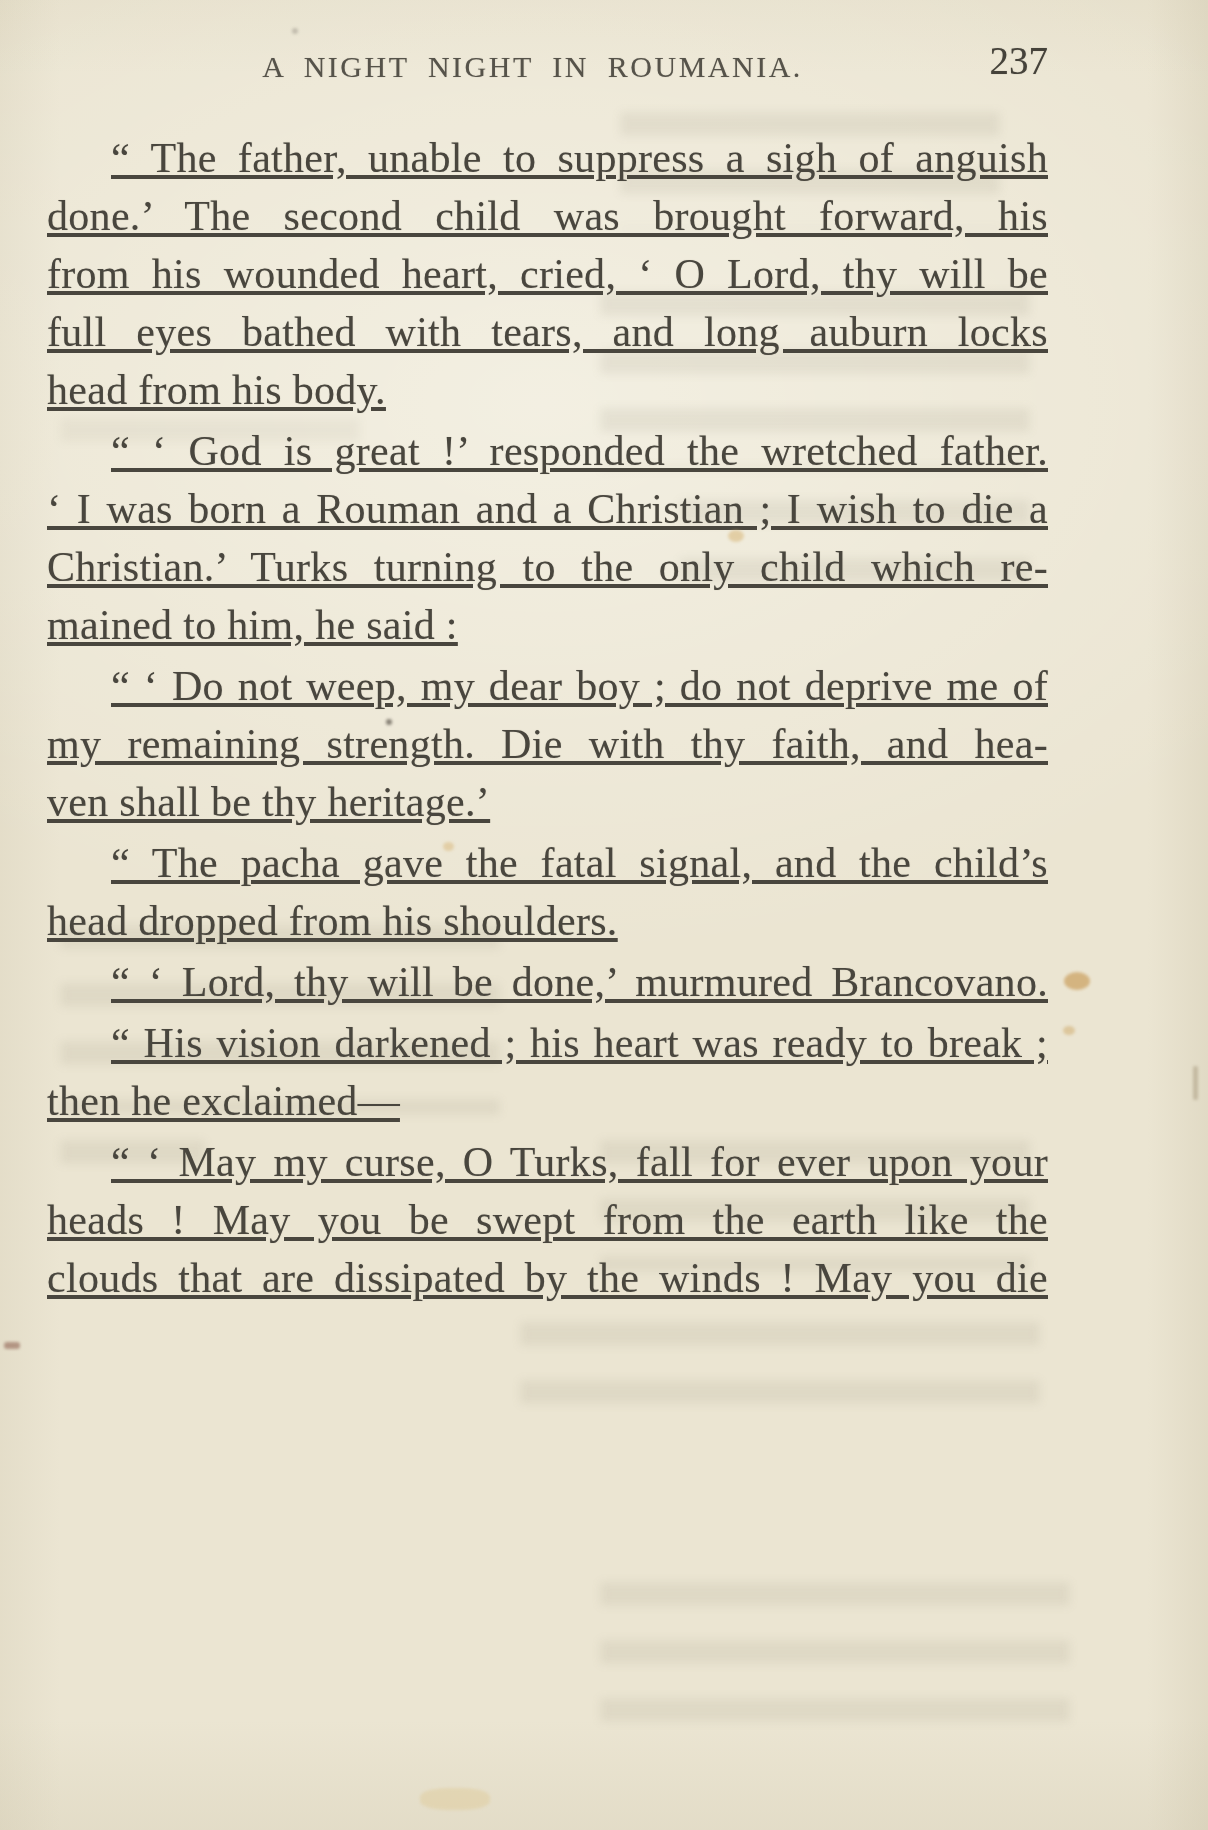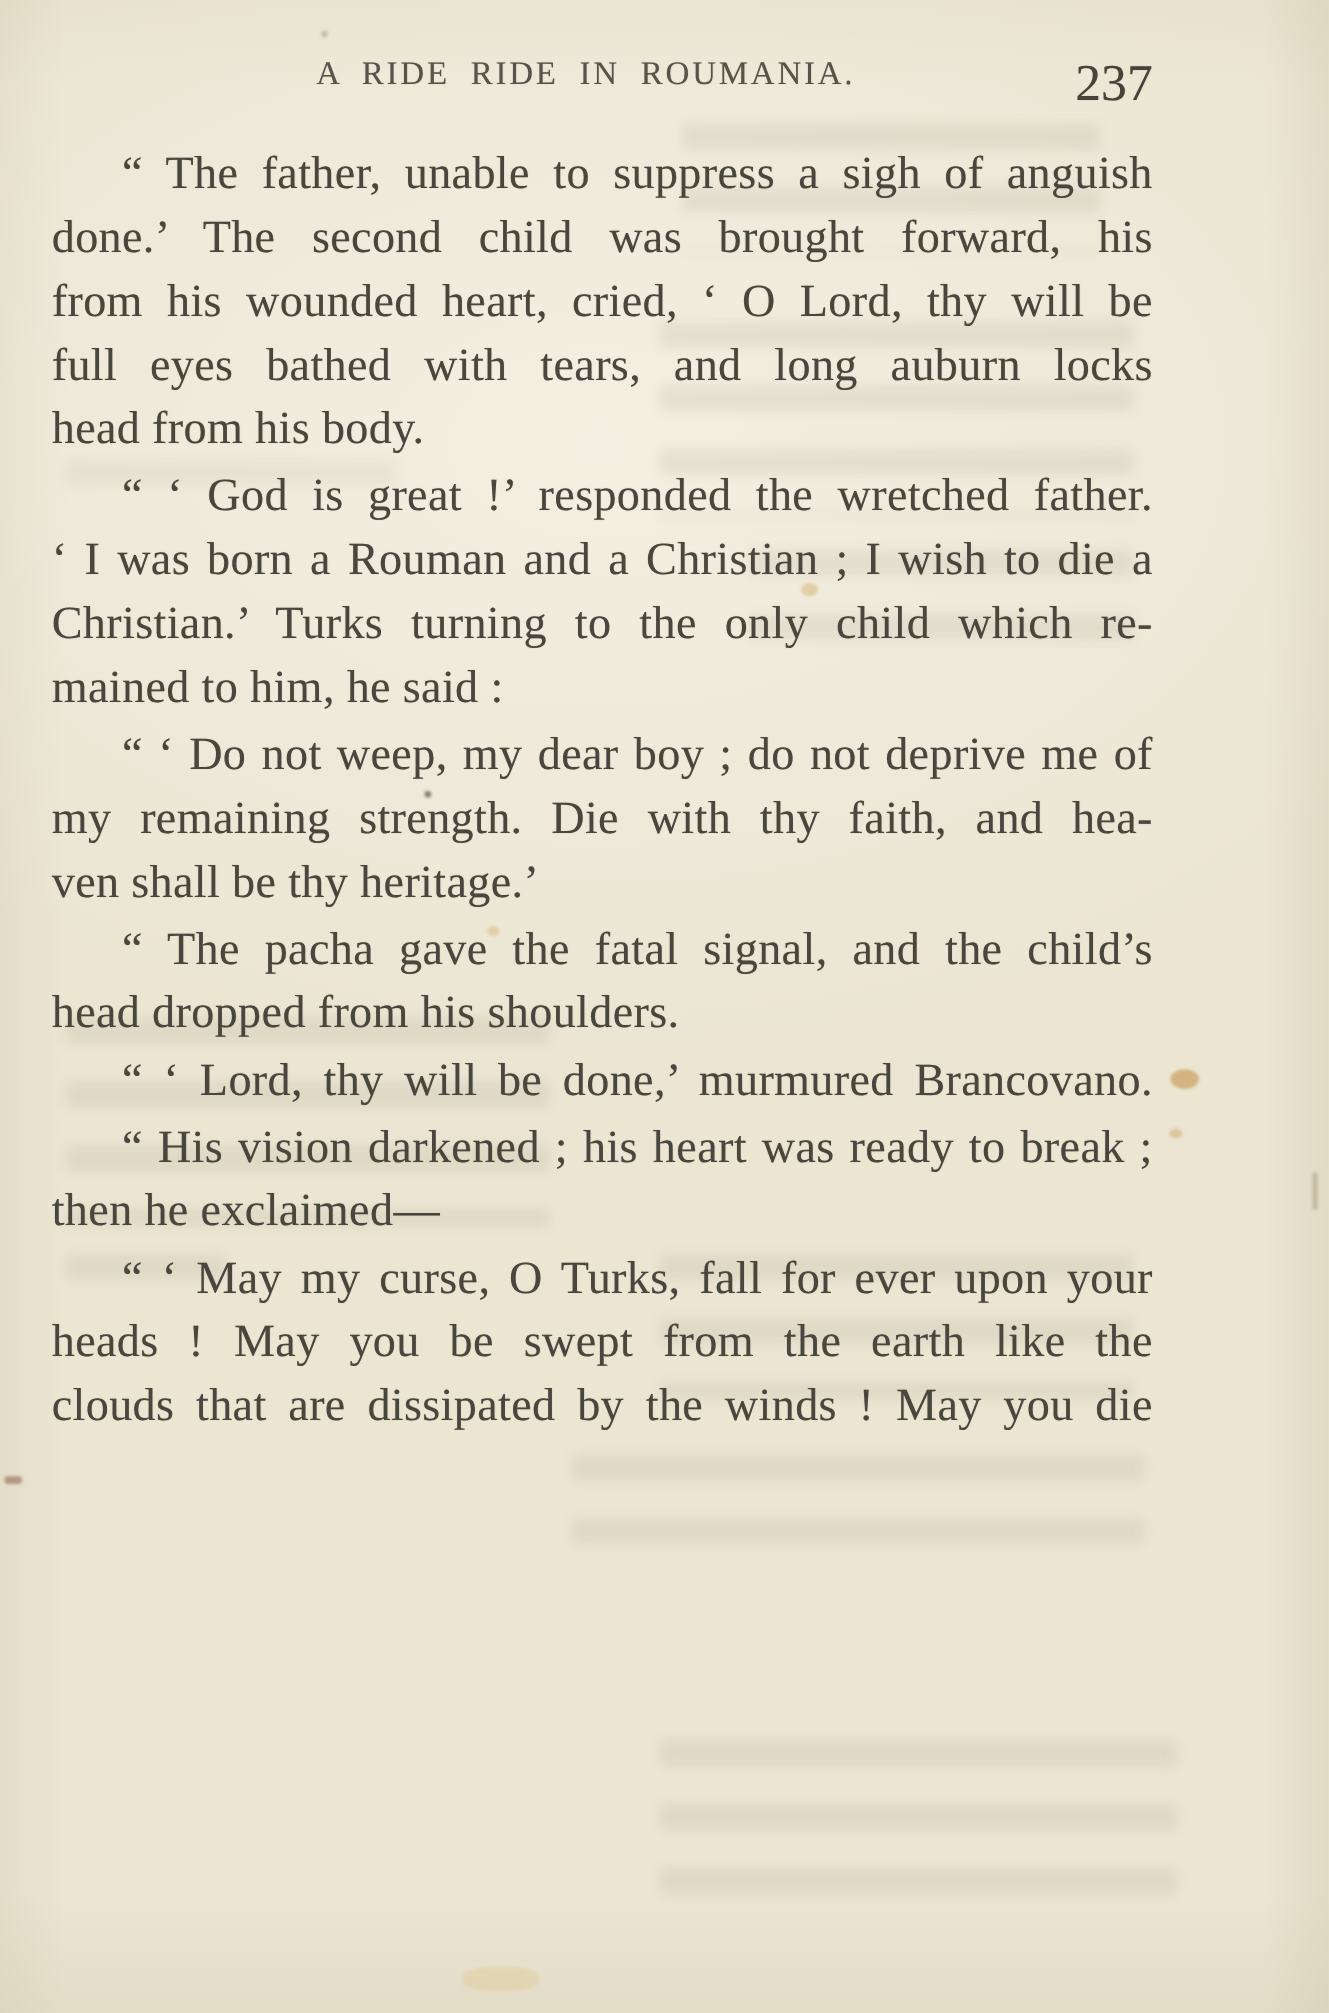--- a/index.html
+++ b/index.html
@@ -15,30 +15,30 @@
   .page{position:absolute;inset:0;}
 
   
   .running-head{
     position:absolute;top:50px;left:47px;width:1001px;padding-right:30px;box-sizing:border-box;
     text-align:center;font-size:30px;letter-spacing:2.5px;word-spacing:9px;
     color:#56534a;text-shadow:0 0 1px rgba(80,75,65,0.35);
   }
   .page-number{
     position:absolute;top:38px;left:47px;width:1001px;
-    text-align:right;font-size:47px;color:#45423a;
+    text-align:right;font-size:39px;color:#45423a;
     text-shadow:0 0 1px rgba(70,65,55,0.35);
-    margin-top:11px;
   }
 
   
   #text-block{
     position:absolute;left:47px;top:129px;width:1001px;
     color:#49463e;letter-spacing:0.3px;
     text-shadow:0 0 1px rgba(70,65,55,0.30);
+    text-decoration:underline;
   }
   .line{line-height:58px;font-size:42px;}
   .line.j{text-align:justify;text-align-last:justify;}
   .line.indent{text-indent:64px;}
   .paragraph + .paragraph{margin-top:3px;}
 
   
   .ghost{
     position:absolute;
     background:repeating-linear-gradient(to bottom,
@@ -58,21 +58,21 @@
   <div class="ghost" style="left:620px;top:112px;width:380px;height:118px;"></div>
   <div class="ghost" style="left:600px;top:292px;width:430px;height:178px;"></div>
   <div class="ghost" style="left:60px;top:418px;width:300px;height:56px;opacity:0.35;"></div>
   <div class="ghost" style="left:680px;top:500px;width:350px;height:112px;"></div>
   <div class="ghost" style="left:60px;top:925px;width:440px;height:190px;"></div>
   <div class="ghost" style="left:60px;top:1140px;width:145px;height:40px;"></div>
   <div class="ghost" style="left:600px;top:1140px;width:430px;height:132px;"></div>
   <div class="ghost" style="left:520px;top:1322px;width:520px;height:108px;"></div>
   <div class="ghost" style="left:600px;top:1582px;width:470px;height:140px;"></div>
 
-  <div class="running-head">A RIDE RIDE IN ROUMANIA.</div>
+  <div class="running-head">A NIGHT NIGHT IN ROUMANIA.</div>
   <div class="page-number">237</div>
 
   <div id="text-block">
       <div class="paragraph">
         <div class="line j indent">“ The father, unable to suppress a sigh of anguish</div>
         <div class="line j">done.’  The second child was brought forward, his</div>
         <div class="line j">from his wounded heart, cried, ‘ O Lord, thy will be</div>
         <div class="line j">full eyes bathed with tears, and long auburn locks</div>
         <div class="line">head from his body.</div>
       </div>

